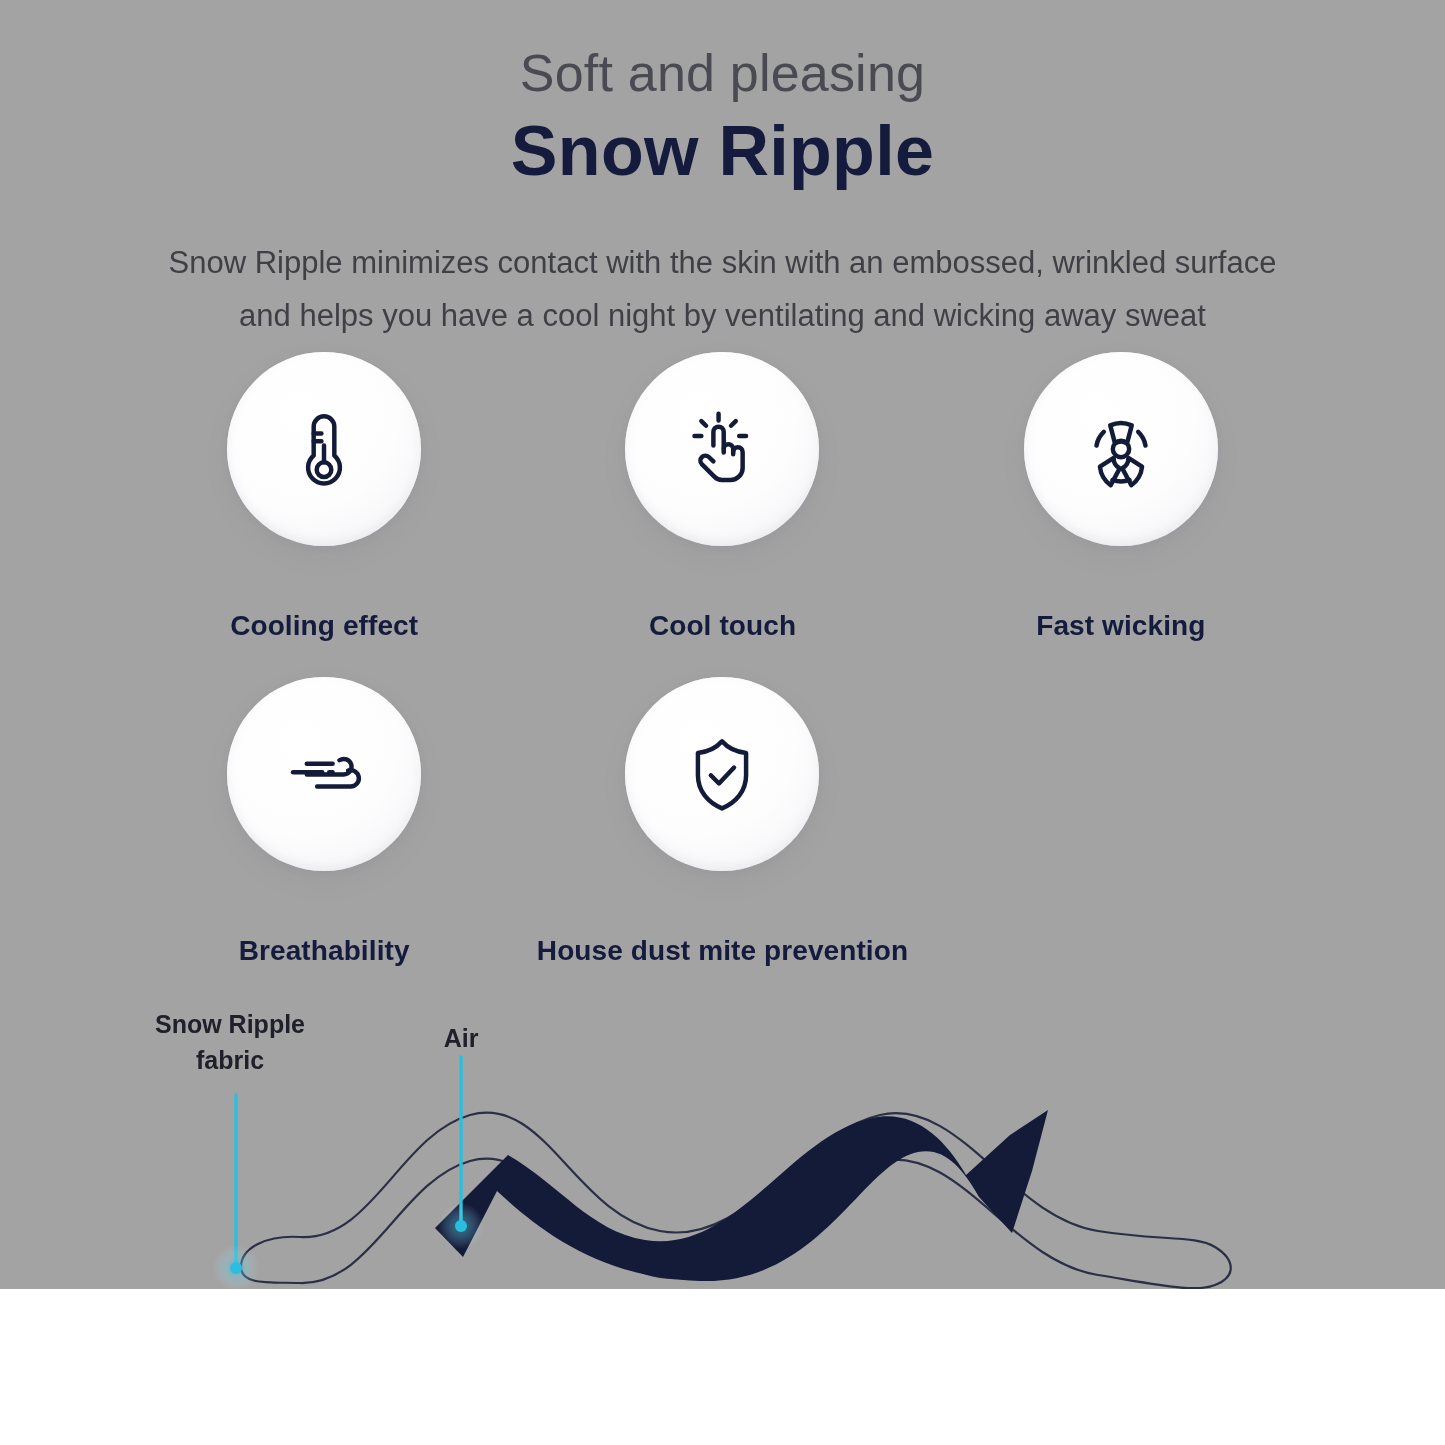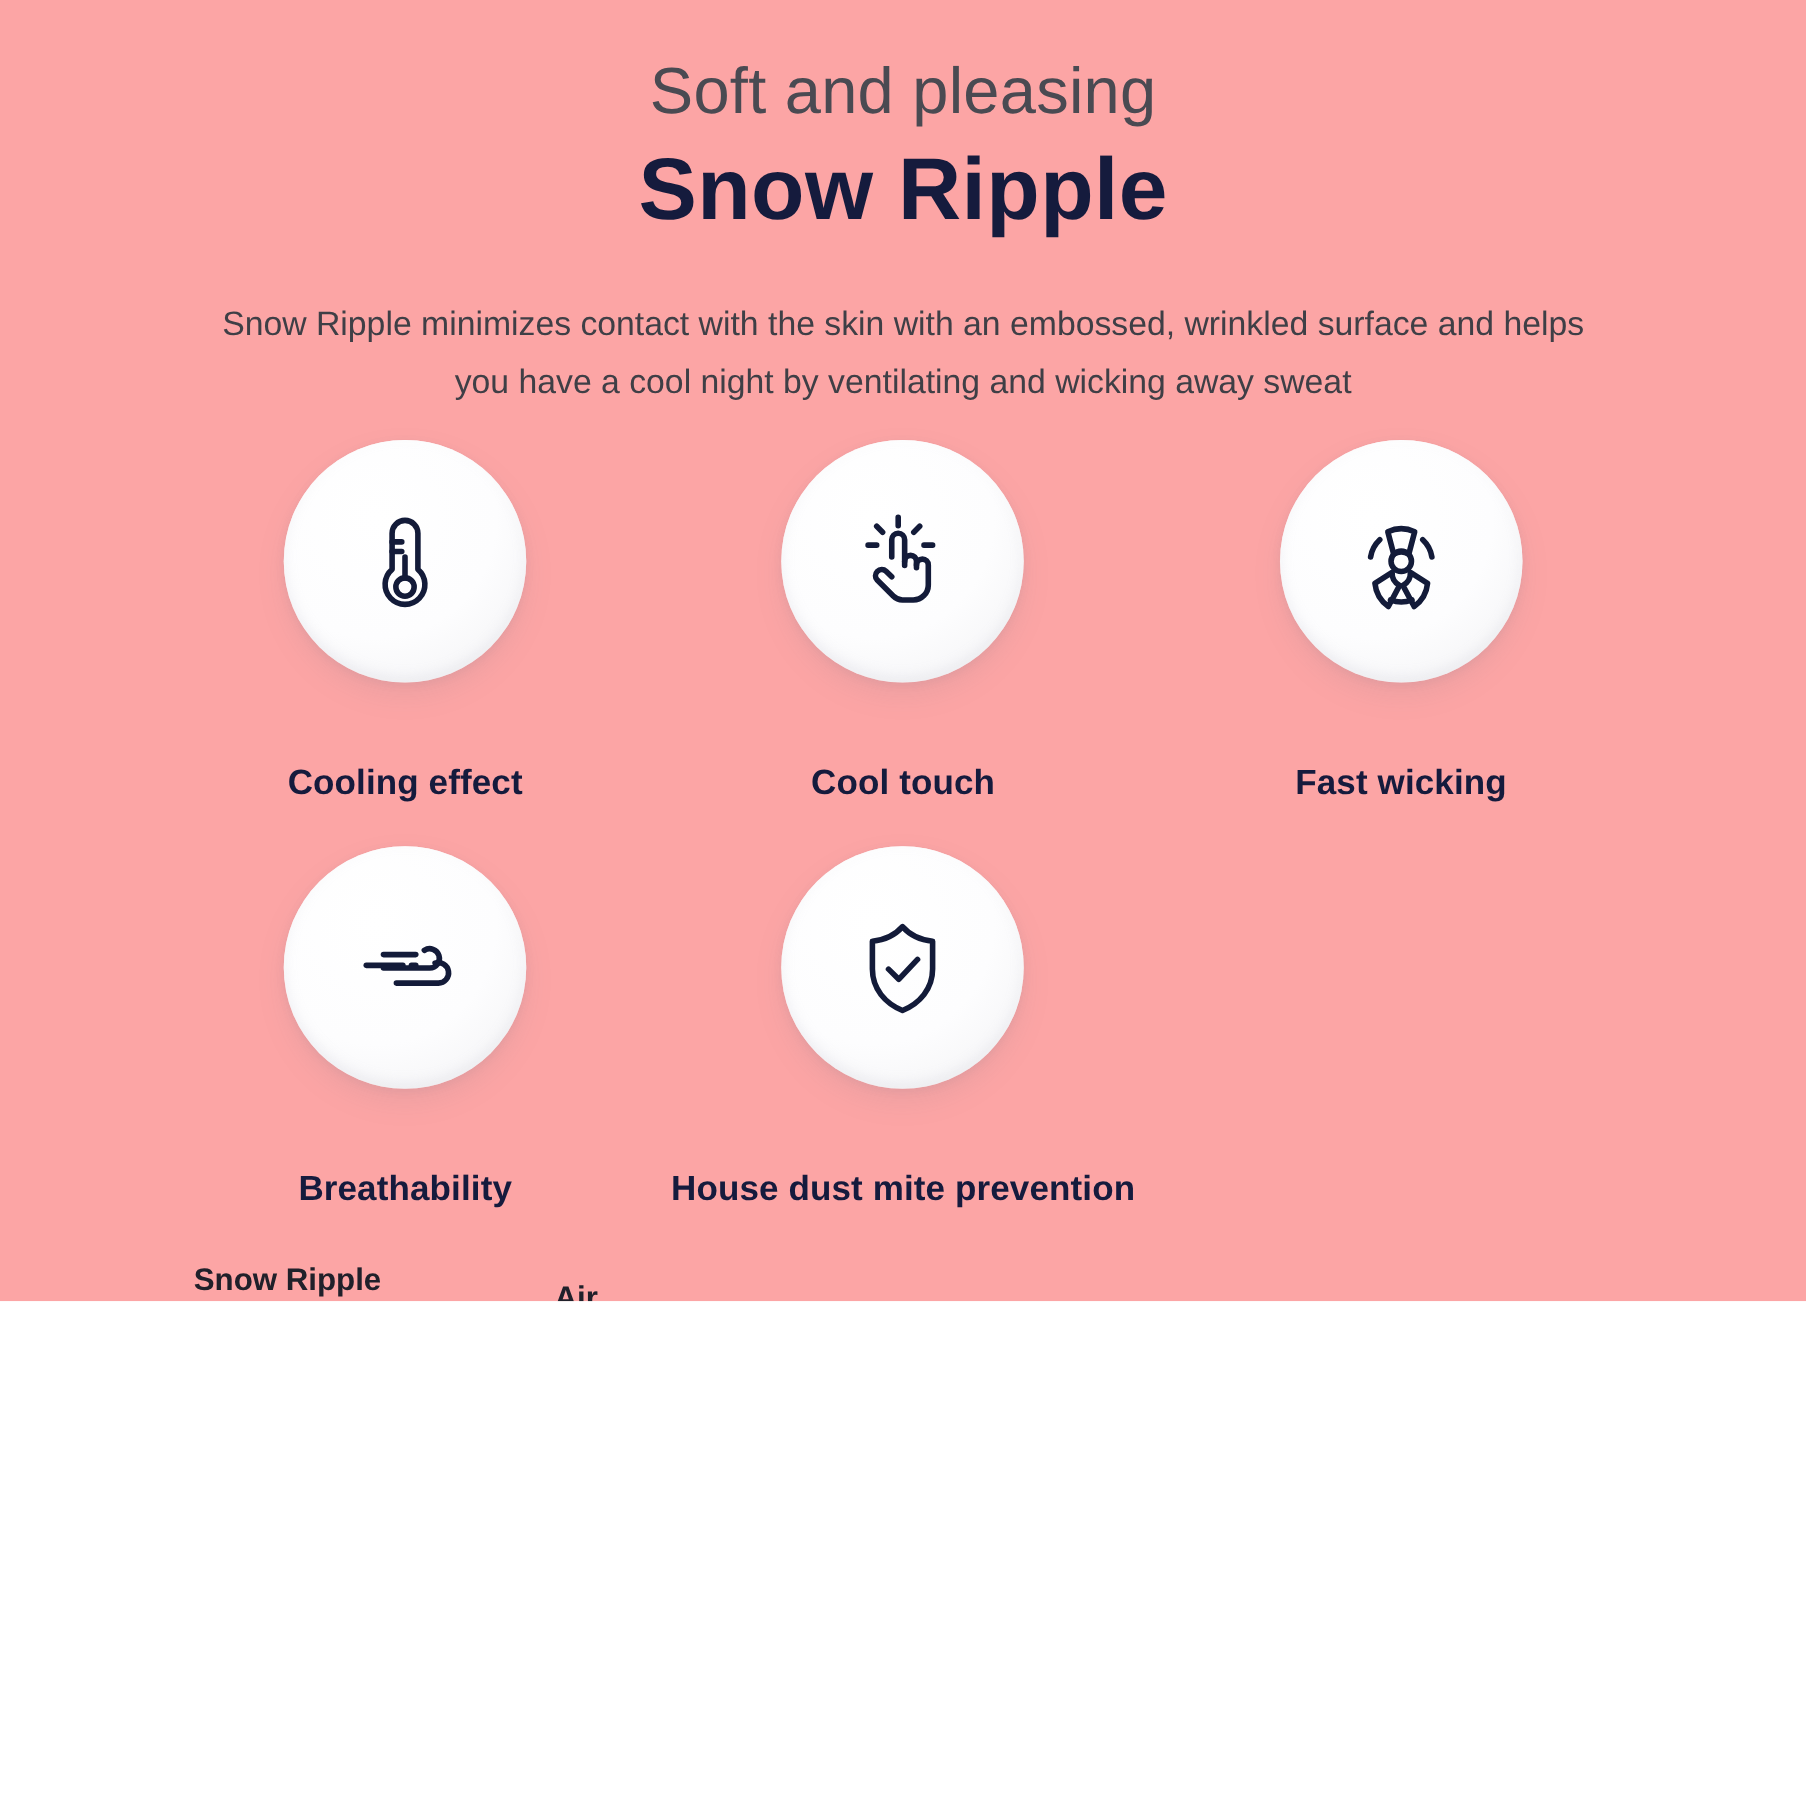--- a/index.html
+++ b/index.html
@@ -8,22 +8,22 @@
     padding: 0;
     background: #ffffff;
   }
   body {
     font-family: "Liberation Sans", sans-serif;
     -webkit-font-smoothing: antialiased;
   }
   #page {
     position: relative;
     width: 1445px;
-    height: 1041px;
-    background: #fca5a5;
+    height: 1289px;
+    background: #a3a3a3;
     overflow: hidden;
   }
 
   
   .header {
     position: absolute;
     left: 0;
     top: 0;
     width: 1445px;
     text-align: center;
@@ -46,21 +46,21 @@
     color: #151b3d;
     line-height: 1.12;
   }
   .subtitle {
     position: absolute;
     left: 50%;
     top: 236px;
     transform: translateX(-50%);
     width: 1110px;
     margin: 0;
-    font-size: 27px;
+    font-size: 31px;
     font-weight: 400;
     color: #3f3f46;
     line-height: 1.72;
     text-align: center;
   }
 
   
   .features {
     position: absolute;
     left: 125px;

